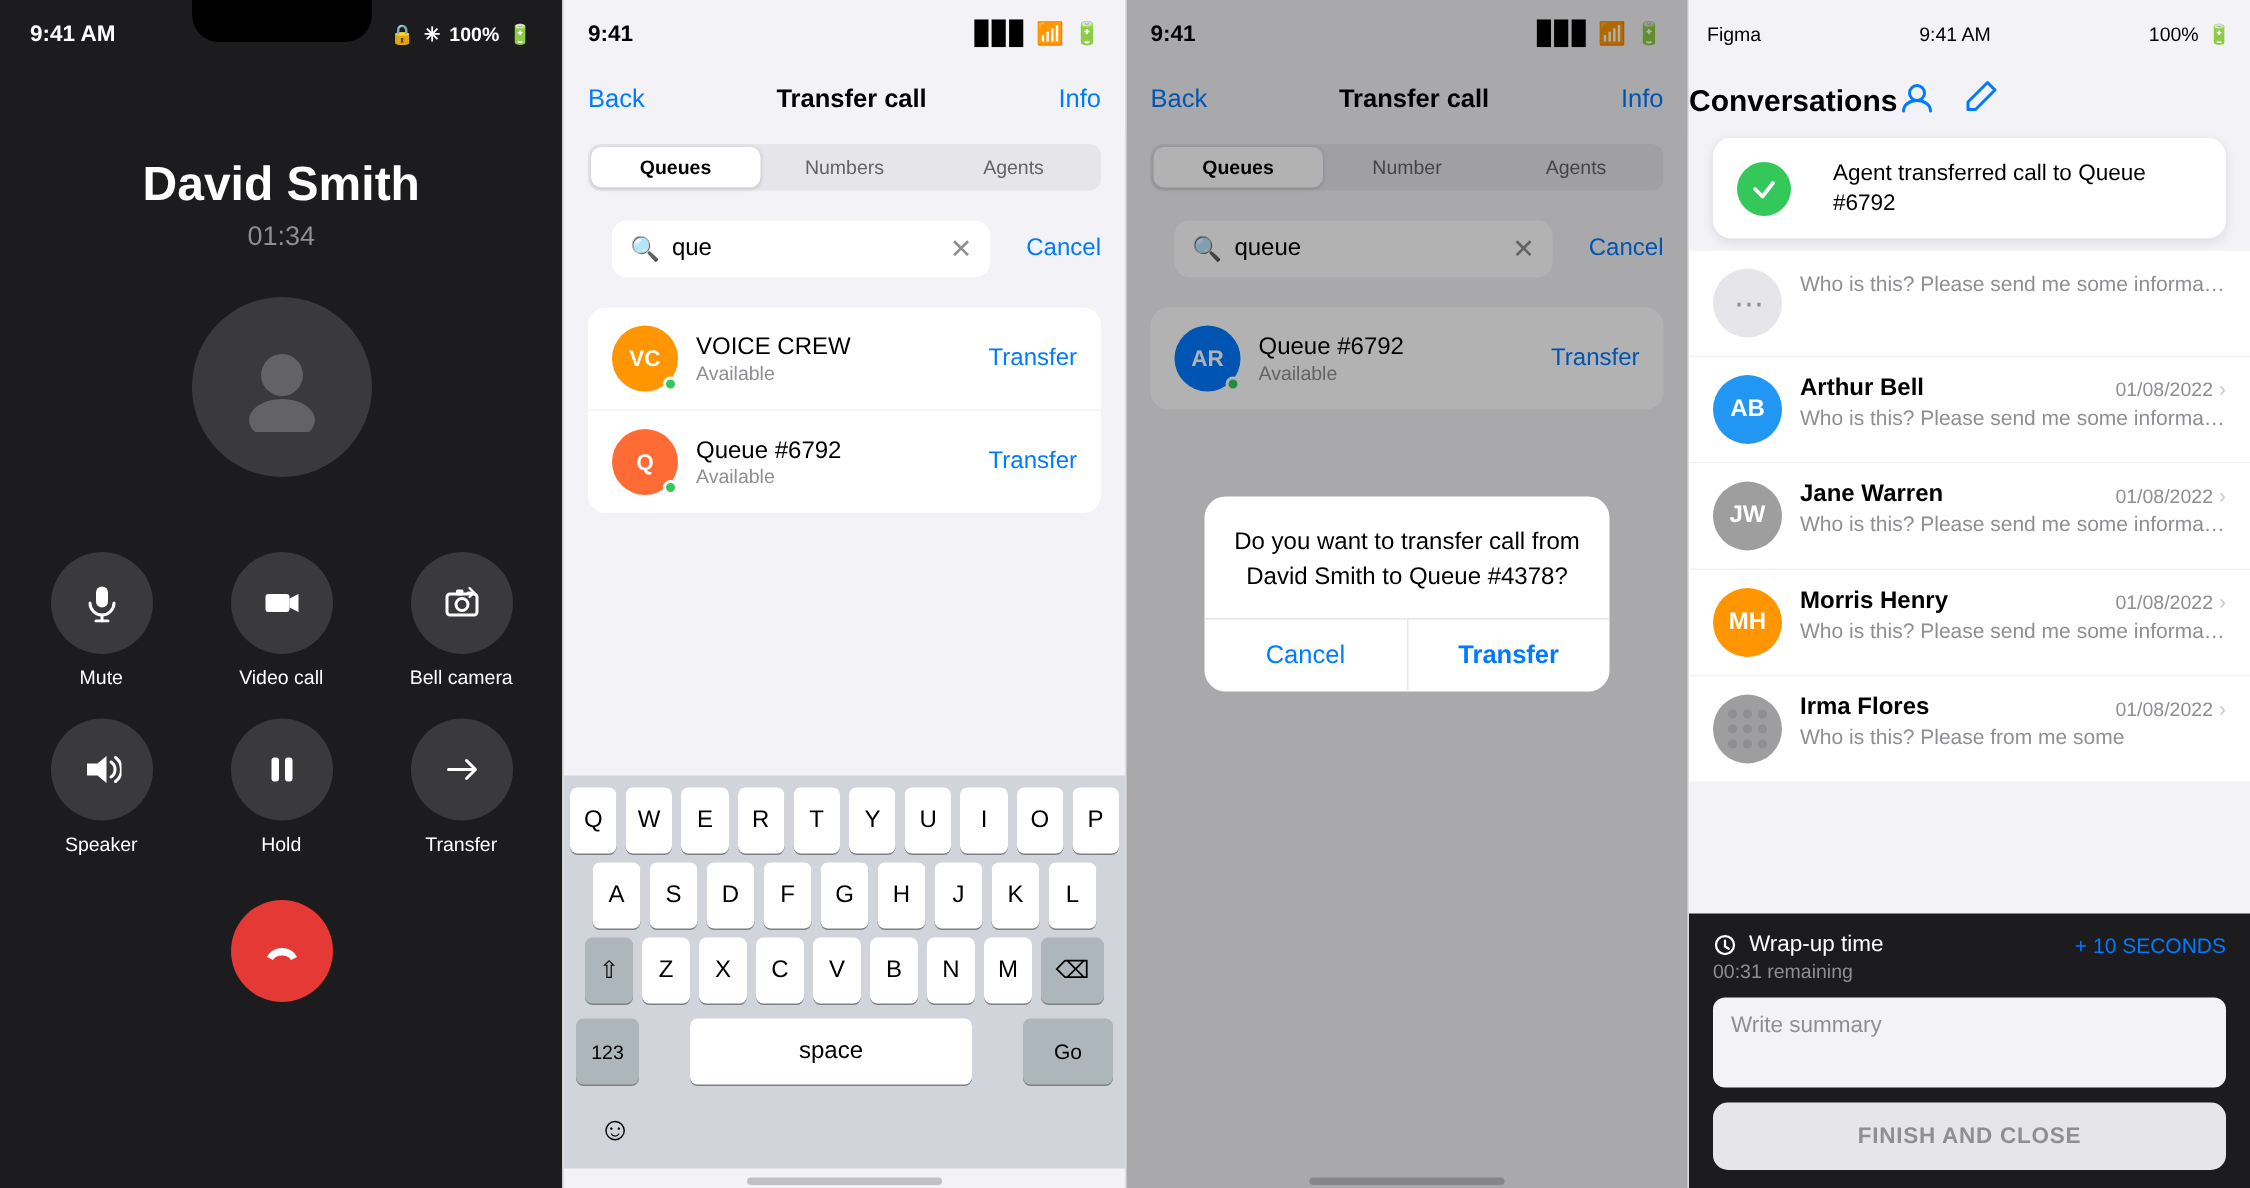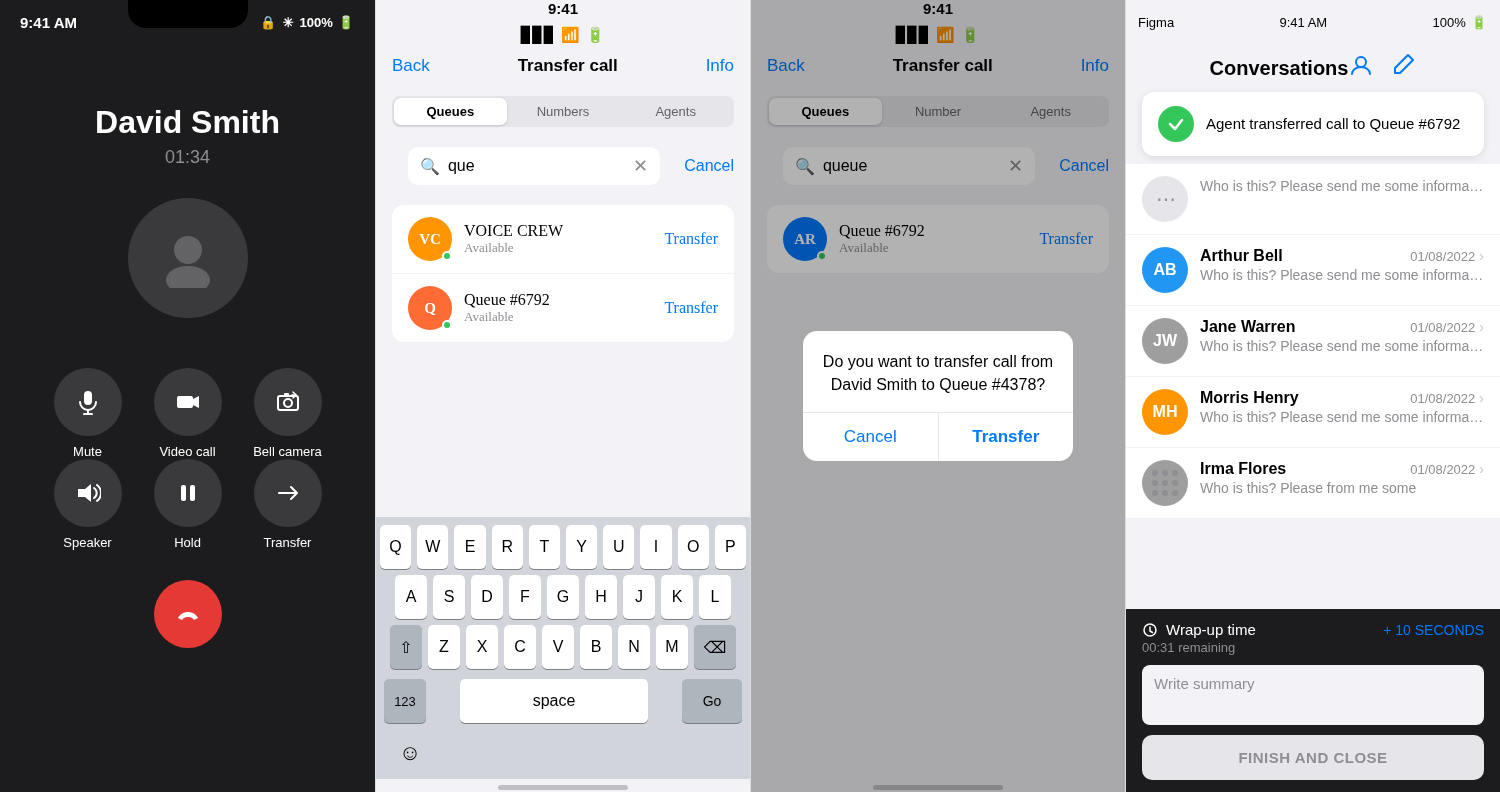--- a/index.html
+++ b/index.html
@@ -74,20 +74,21 @@
       border-radius: 60px;
       background: #3a3a3c;
       margin: 30px 0;
       display: flex;
       align-items: center;
       justify-content: center;
     }
     .call-buttons-grid {
       display: grid;
       grid-template-columns: repeat(3, 100px);
+      gap: 20px;
       margin-top: 20px;
     }
     .call-btn {
       display: flex;
       flex-direction: column;
       align-items: center;
       gap: 8px;
       cursor: pointer;
     }
     .call-btn-circle {
@@ -134,21 +135,20 @@
       width: 100%;
       height: 44px;
       display: flex;
       justify-content: space-between;
       align-items: center;
       padding: 0 16px;
       background: #f2f2f7;
       font-size: 15px;
       font-weight: 600;
       color: #000;
-      flex-direction: column;
     }
     .nav-bar {
       width: 100%;
       height: 44px;
       display: flex;
       justify-content: space-between;
       align-items: center;
       padding: 0 16px;
       background: #f2f2f7;
     }
@@ -219,21 +219,20 @@
       border-radius: 12px;
       margin: 8px 16px;
       overflow: hidden;
     }
     .queue-item {
       display: flex;
       align-items: center;
       padding: 12px 16px;
       border-bottom: 1px solid #f2f2f7;
       gap: 12px;
-      font-family: Liberation Serif, serif;
     }
     .queue-item:last-child { border-bottom: none; }
     .queue-avatar {
       width: 44px;
       height: 44px;
       border-radius: 22px;
       display: flex;
       align-items: center;
       justify-content: center;
       font-size: 15px;
@@ -397,38 +396,38 @@
       align-items: center;
       padding: 0 12px;
       font-size: 13px;
       font-weight: 500;
       color: #000;
       background: #f2f2f7;
     }
     .status-right { display: flex; align-items: center; gap: 6px; }
     .conv-header {
       display: flex;
-      justify-content: center;
-      align-items: center;
-      padding: 8px 20px 8px;
+      justify-content: flex-start;
+      align-items: center;
+      padding: 8px 0 8px;
       background: #f2f2f7;
     }
     .conv-title { font-size: 20px; font-weight: 700; color: #000; }
     .conv-icons { display: flex; gap: 16px; }
     .conv-icon-btn { color: #007aff; font-size: 22px; cursor: pointer; }
 
     
     .transfer-notification {
       background: #fff;
       border-radius: 12px;
       margin: 0 16px 8px;
       padding: 14px 16px;
       display: flex;
       align-items: center;
-      gap: 12px;
+      gap: 28px;
       box-shadow: 0 2px 8px rgba(0,0,0,0.1);
     }
     .notif-icon {
       width: 36px;
       height: 36px;
       border-radius: 18px;
       background: #34c759;
       display: flex;
       align-items: center;
       justify-content: center;

